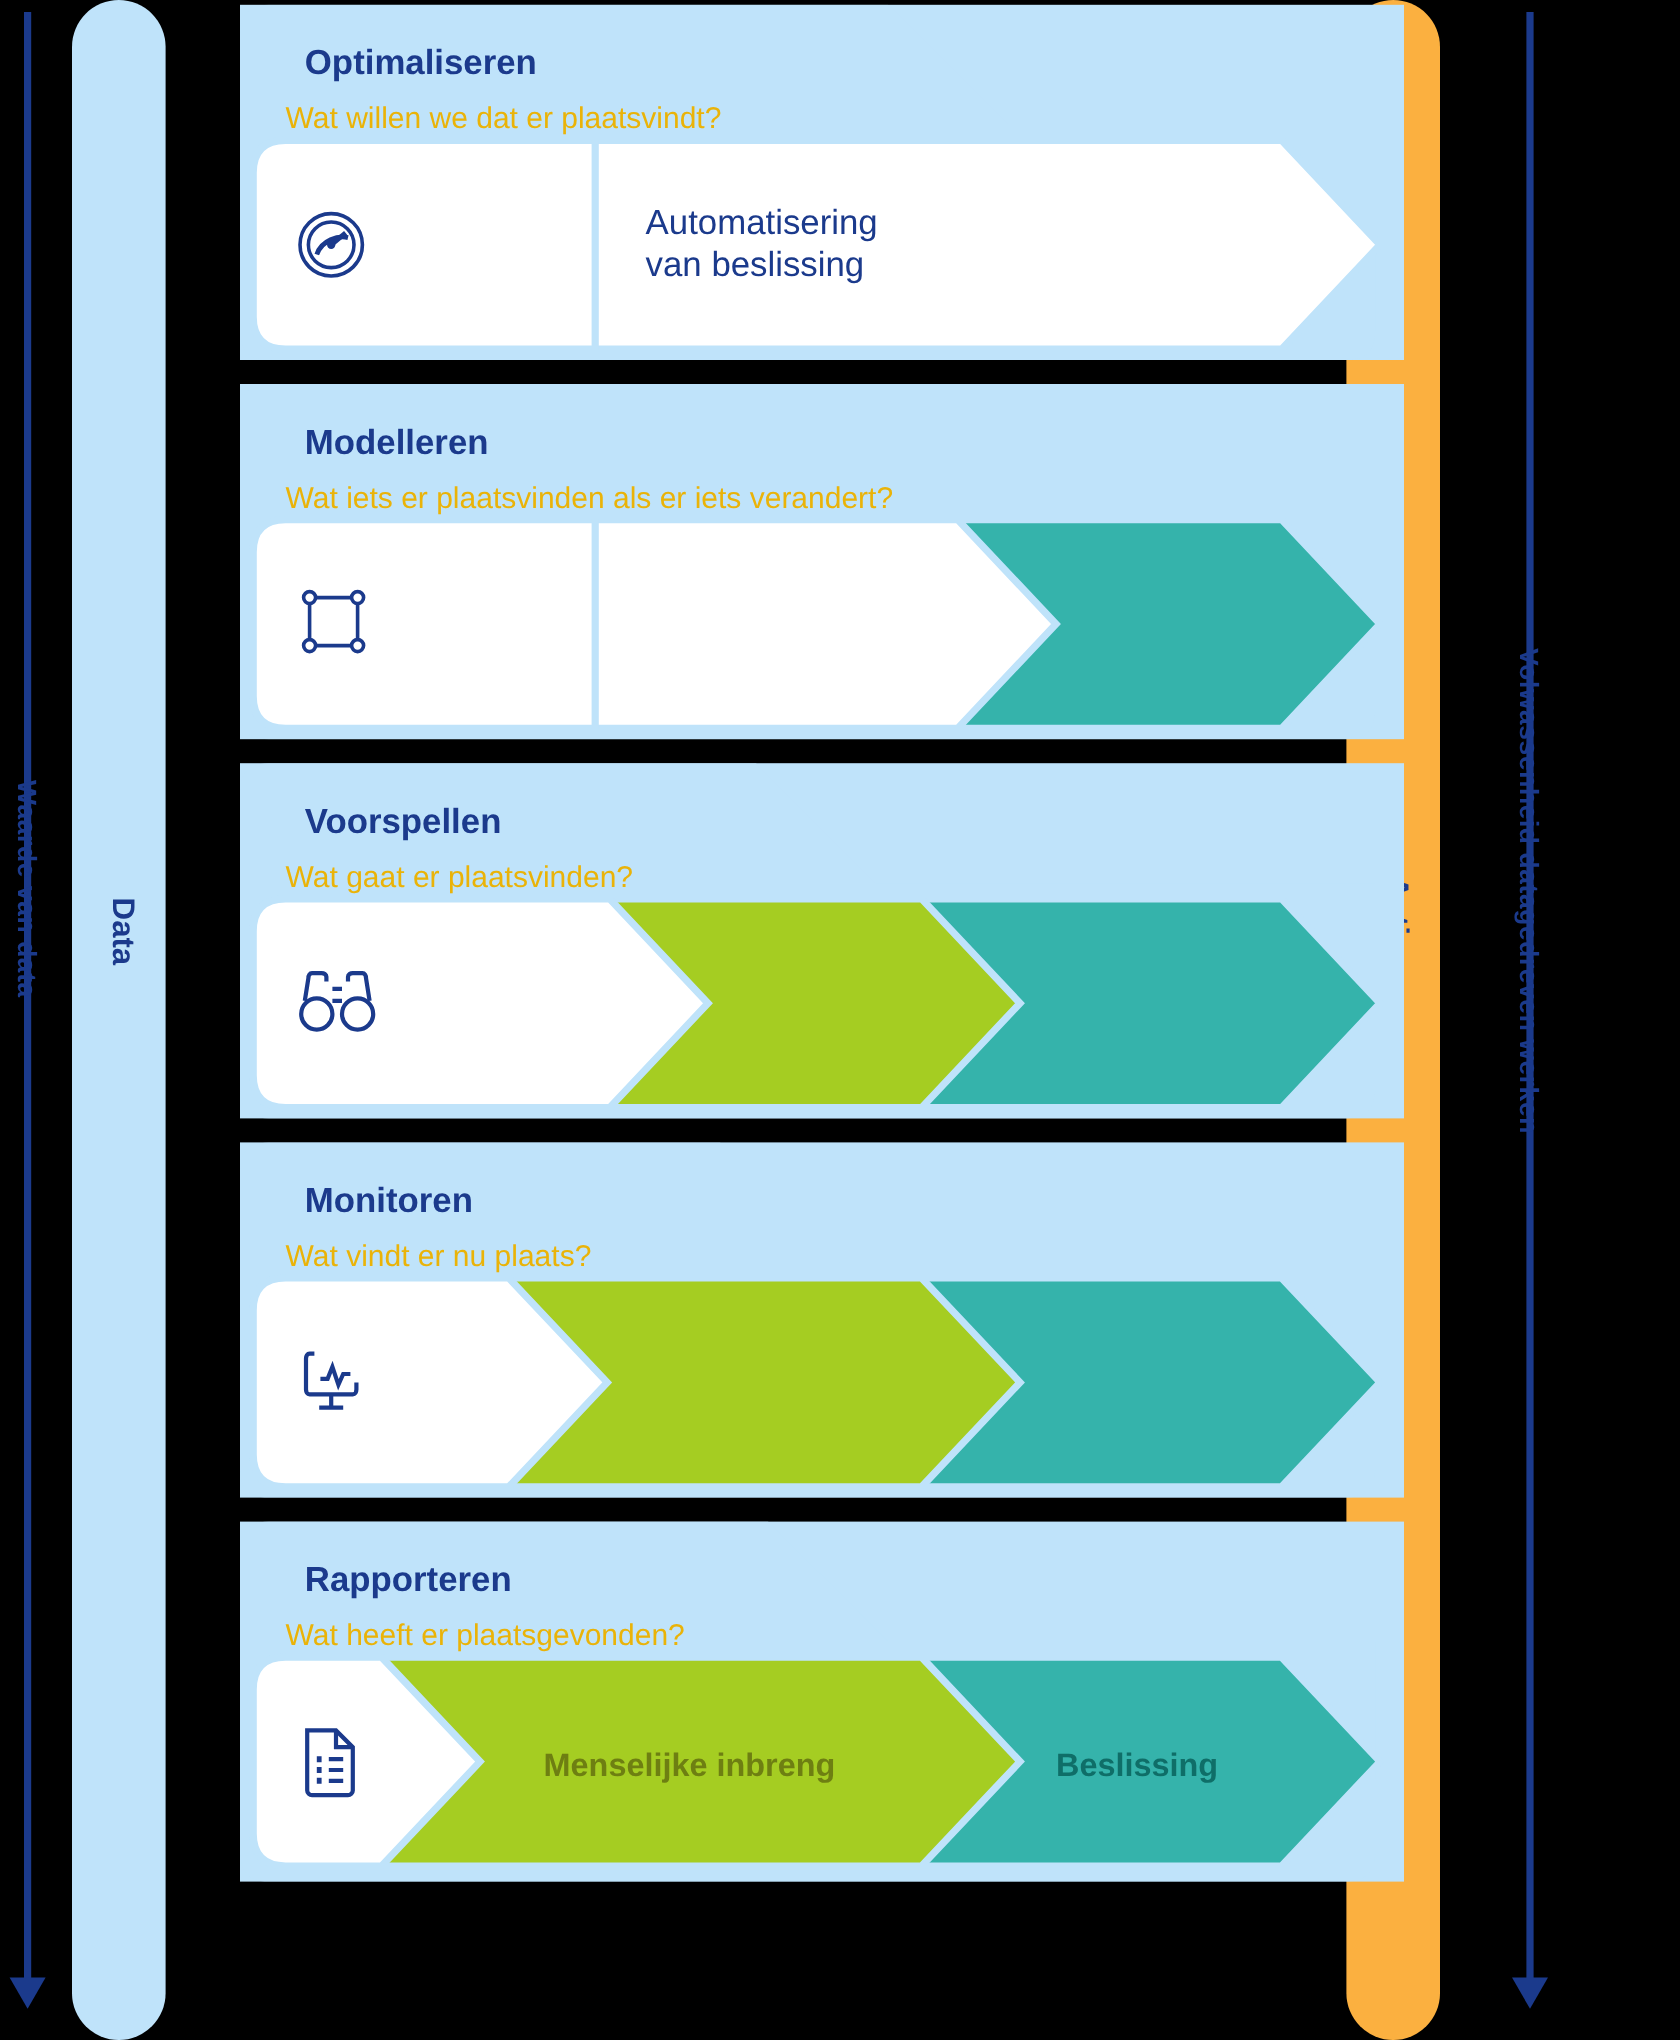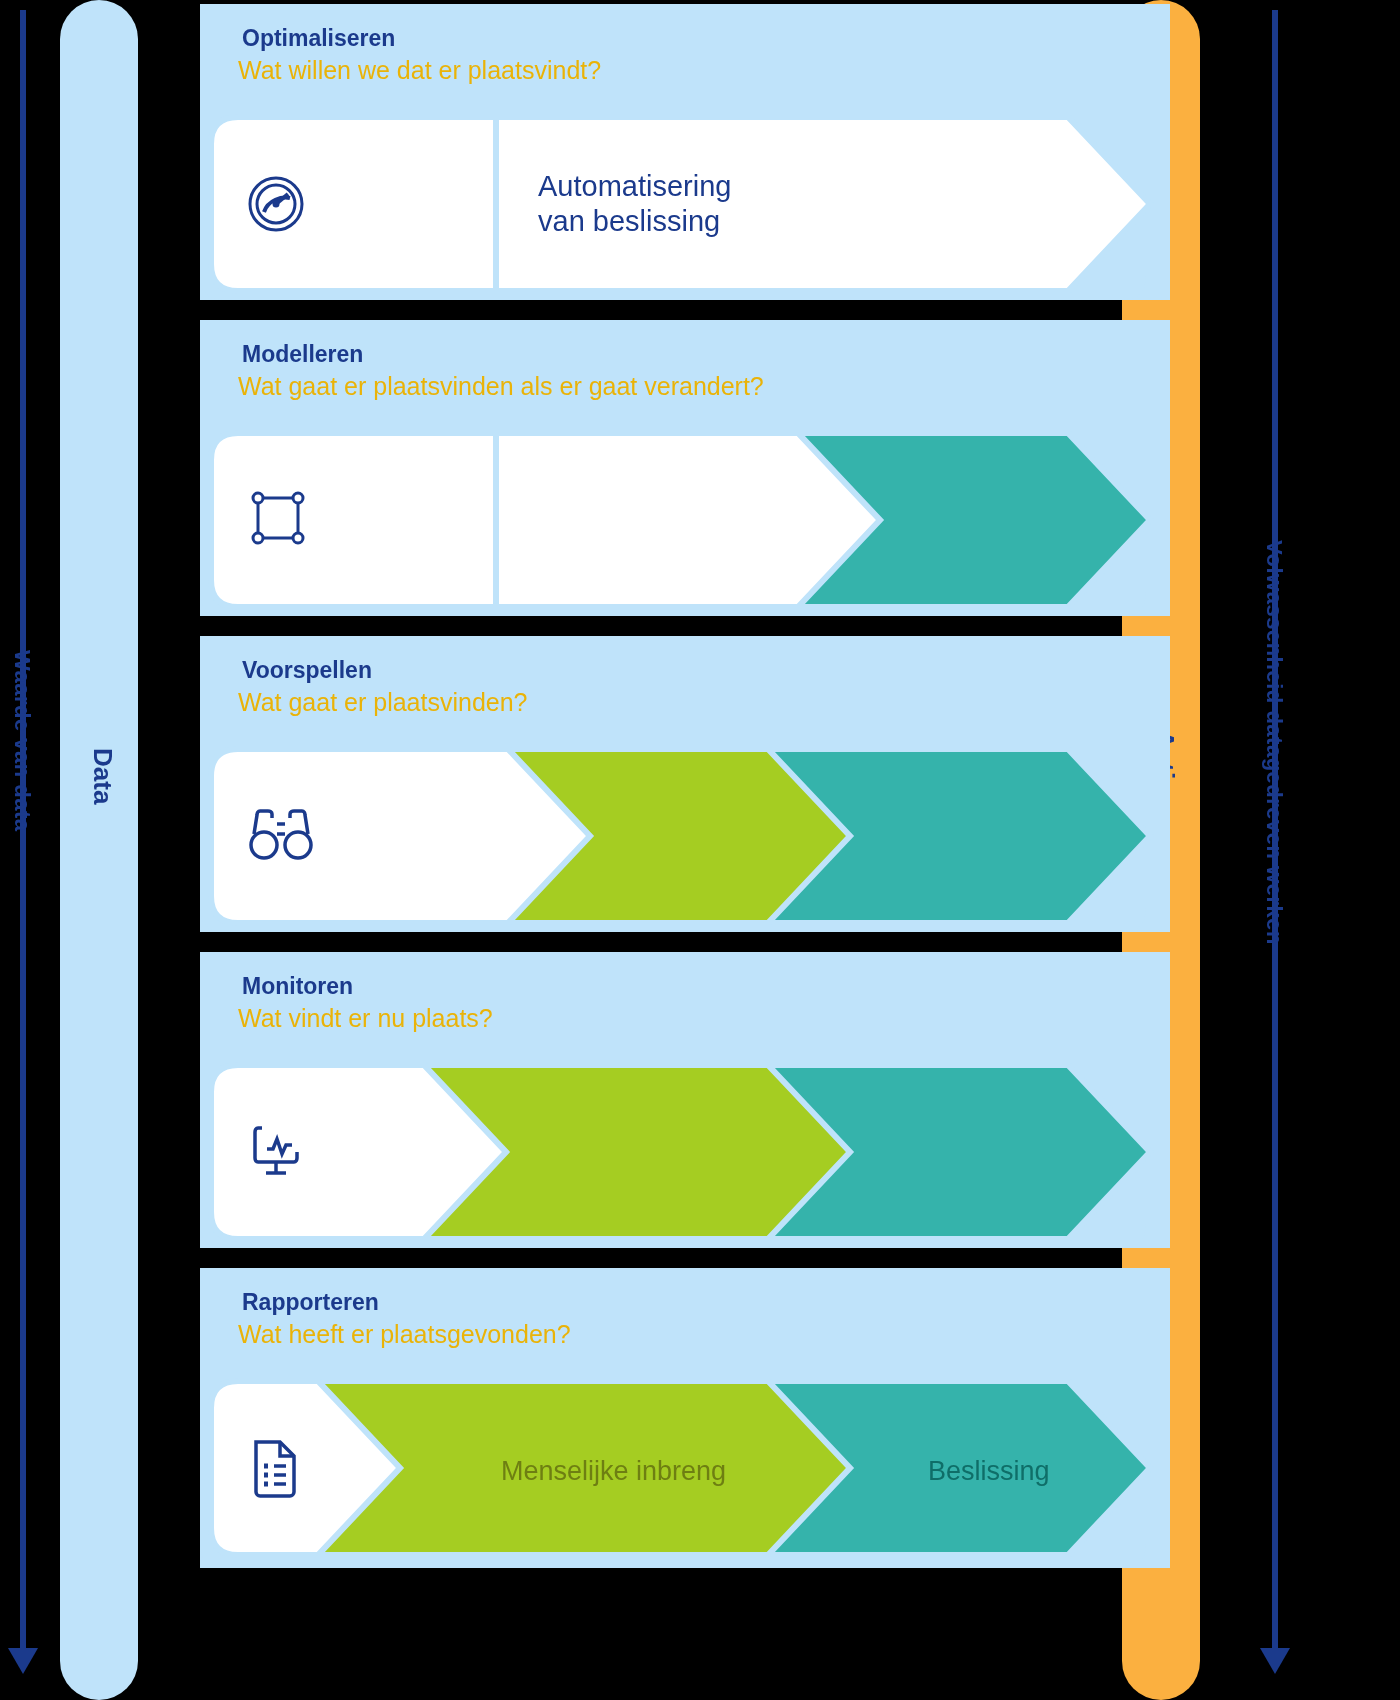--- a/index.html
+++ b/index.html
@@ -14,27 +14,27 @@
 
   
   .datacol{position:absolute;left:60px;top:0;width:78px;height:1700px;background:#bfe3fa;border-radius:40px;}
   .actiecol{position:absolute;left:1122px;top:0;width:78px;height:1700px;background:#fbb040;border-radius:40px;}
   .colLabel{position:absolute;font-weight:bold;font-size:26px;writing-mode:vertical-rl;text-orientation:mixed;white-space:nowrap;}
 
   
   .row{position:absolute;left:200px;}
   .rowbg{position:absolute;left:0;top:0;background:#bfe3fa;}
   .rowhead{position:absolute;left:38px;}
-  .rowtitle{color:#1b3a8c;font-weight:bold;font-size:23px;margin:4px;line-height:1.1;}
+  .rowtitle{color:#1b3a8c;font-weight:bold;font-size:29px;margin:16px;line-height:1.1;}
   .rowsub{color:#eab308;font-size:25px;margin:6px 0 0 0;line-height:1.1;}
 
   
   .bar{position:absolute;overflow:visible;}
   .bar svg{display:block;}
-  .seglabel{position:absolute;font-weight:normal;font-size:27px;white-space:nowrap;margin-left:48px;}
+  .seglabel{position:absolute;font-weight:bold;font-size:27px;white-space:nowrap;}
   .icon{position:absolute;}
 
   .barTextWrap{position:absolute;color:#1b3a8c;font-weight:normal;font-size:29px;line-height:1.2;white-space:pre-line;}
 </style>
 </head>
 <body>
 
 <div class="stage">
 
   <div class="vline" style="left:20px;top:10px;height:1640px;"></div>
@@ -78,21 +78,21 @@
 van beslissing</div>
     </div>
   </div>
 
   <div class="row" style="top:320px;width:960px;height:296px;">
     <svg class="rowbg" width="970" height="296" viewBox="0 0 970 296">
       <path d="M24 0 H640 L740 100 H946 L946 272 Q946 296 922 296 H24 Q0 296 0 272 V24 Q0 0 24 0 Z" fill="#bfe3fa"></path>
     </svg>
     <div class="rowhead" style="top:18px;">
       <p class="rowtitle">Modelleren</p>
-      <p class="rowsub">Wat gaat er plaatsvinden als er gaat verandert?</p>
+      <p class="rowsub">Wat iets er plaatsvinden als er iets verandert?</p>
     </div>
 
     <div class="bar" style="left:8px;top:110px;">
       <svg width="948" height="180" viewBox="0 0 948 180">
         <path d="M30 3 H860 L942 90 L860 177 H30 Q3 177 3 150 V30 Q3 3 30 3 Z" fill="#35b3ab" stroke="#bfe3fa" stroke-width="6"></path>
         <path d="M30 3 H590 L672 90 L590 177 H30 Q3 177 3 150 V30 Q3 3 30 3 Z" fill="#ffffff" stroke="#bfe3fa" stroke-width="6"></path>
         <line x1="288" y1="3" x2="288" y2="177" stroke="#bfe3fa" stroke-width="6"></line>
       </svg>
       <span class="icon" style="left:40px;top:58px;">
         <svg width="60" height="60" viewBox="0 0 60 60" fill="none" stroke="#1b3a8c" stroke-width="3">

